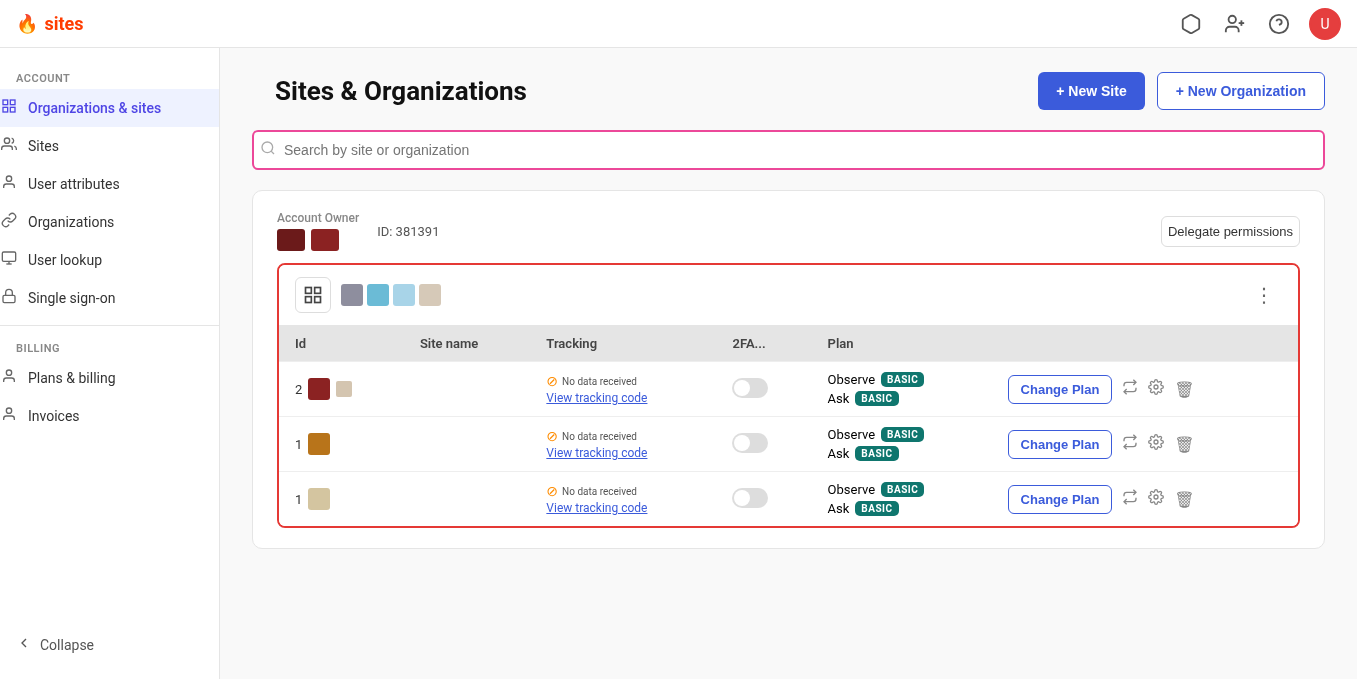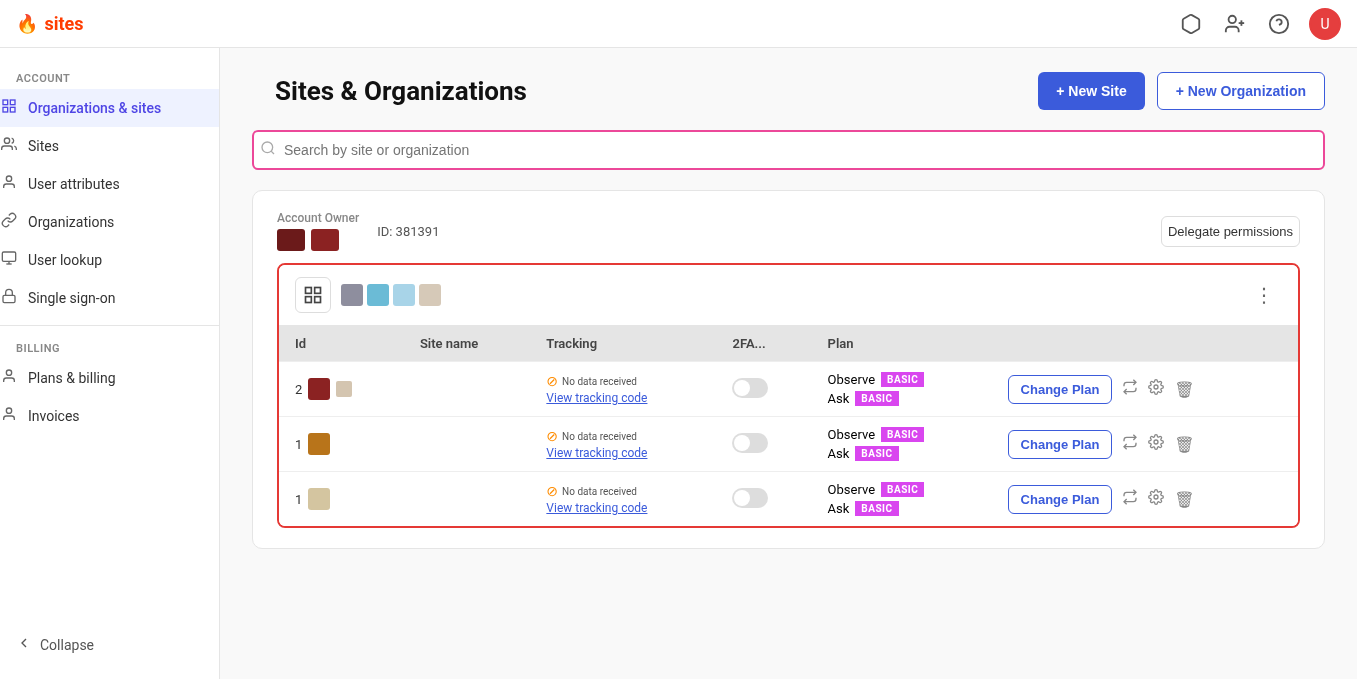--- a/index.html
+++ b/index.html
@@ -233,26 +233,26 @@
       background: #fff;
       border-radius: 50%;
       top: 2px; left: 2px;
       transition: left 0.2s;
     }
 
     .plan-cell { display: flex; align-items: flex-start; flex-direction: column; gap: 4px; }
     .plan-row { display: flex; align-items: center; gap: 6px; }
     .plan-label { font-size: 13px; color: #000000; }
     .badge-basic {
-      background: #d946ef;
+      background: #0f766e;
       color: #fff;
       font-size: 10px;
       font-weight: 700;
       padding: 2px 6px;
-      border-radius: 0;
+      border-radius: 5px;
       letter-spacing: 0.5px;
     }
 
     .change-plan-btn {
       background: #fff;
       border: 1.5px solid #3b5bdb;
       color: #3b5bdb;
       padding: 6px 12px;
       border-radius: 6px;
       font-size: 13px;

